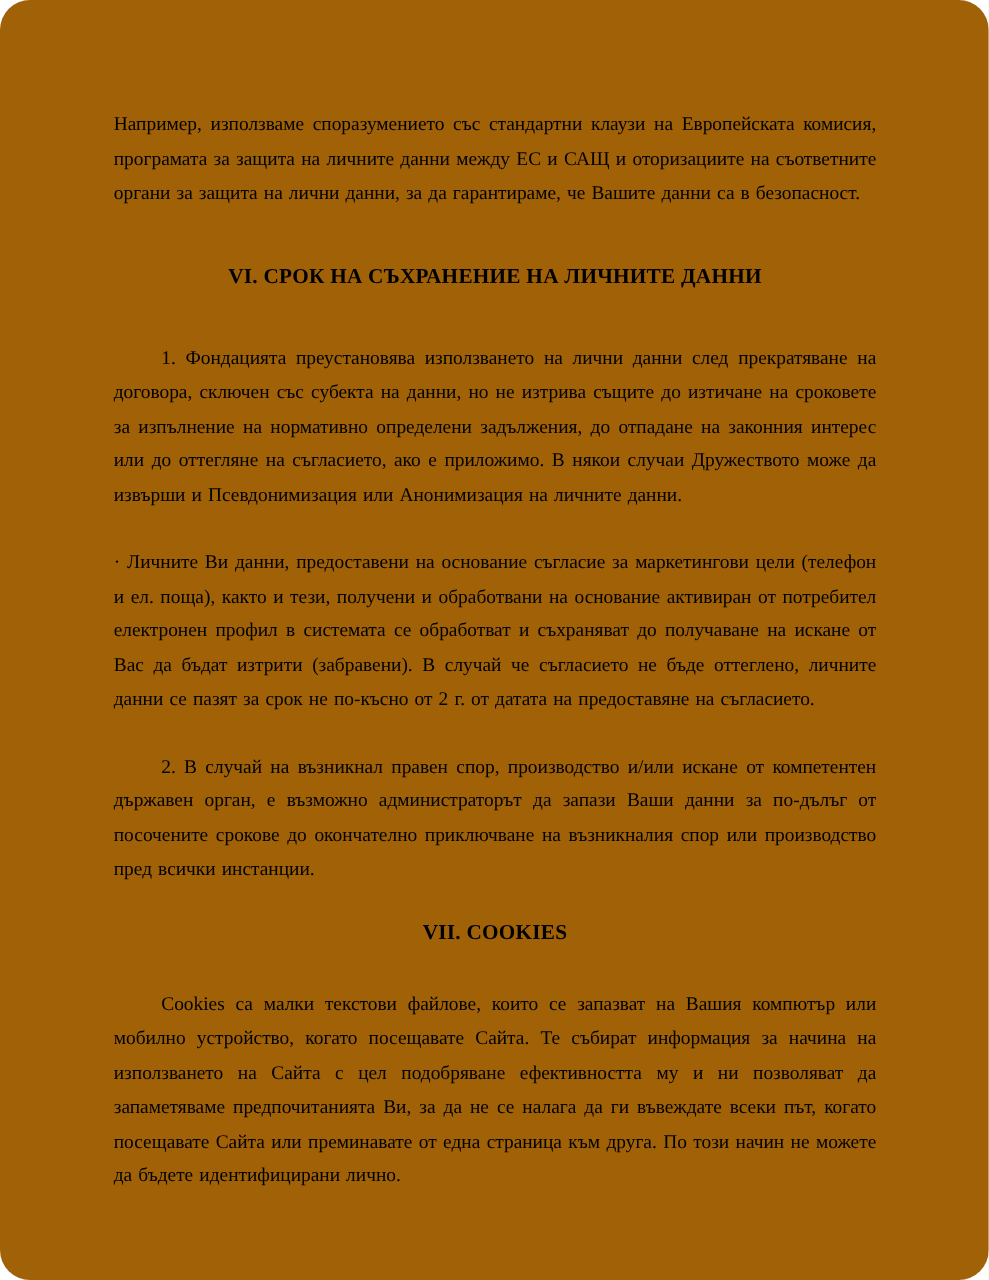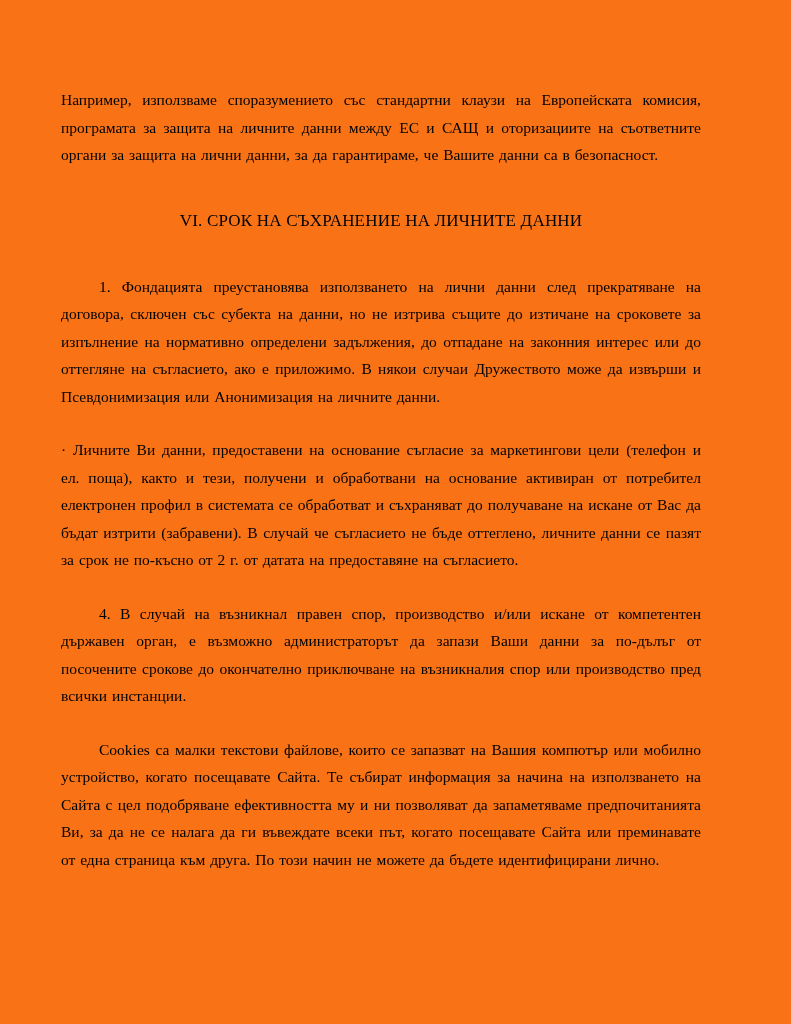--- a/index.html
+++ b/index.html
@@ -9,36 +9,37 @@
   body {
     width: 791px;
     height: 1024px;
     font-family: "Liberation Serif", "DejaVu Serif", serif;
     color: #000000;
     overflow: hidden;
   }
   .page {
     width: 791px;
     height: 1024px;
-    padding: 86px 90px 0 61px;
-    background: #f97316;
+    padding: 86px 90px 0 91px;
+    background: #a16207;
+    border-radius: 24px;
   }
   .para {
     font-size: 15.5px;
     line-height: 27.5px;
     text-align: justify;
     margin-bottom: 26px;
     word-spacing: 1px;
   }
   .para.first-indent {
     text-indent: 38px;
   }
   .section-heading {
     text-align: center;
-    font-weight: normal;
+    font-weight: bold;
     font-size: 17px;
     letter-spacing: 0.2px;
     margin-top: 42px;
     margin-bottom: 42px;
   }
   .section-heading.tight {
     margin-top: 14px;
     margin-bottom: 34px;
   }
 </style>
@@ -50,18 +51,19 @@
   <p class="para">Например, използваме споразумението със стандартни клаузи на Европейската комисия, програмата за защита на личните данни между ЕС и САЩ и оторизациите на съответните органи за защита на лични данни, за да гарантираме, че Вашите данни са в безопасност.</p>
 
   <h2 class="section-heading">VI. СРОК НА СЪХРАНЕНИЕ НА ЛИЧНИТЕ ДАННИ</h2>
 
   <p class="para first-indent">1. Фондацията преустановява използването на лични данни след прекратяване на договора, сключен със субекта на данни, но не изтрива същите до изтичане на сроковете за изпълнение на нормативно определени задължения, до отпадане на законния интерес или до оттегляне на съгласието, ако е приложимо. В някои случаи Дружеството може да извърши и Псевдонимизация или Анонимизация на личните данни.</p>
 
 
   <p class="para">· Личните Ви данни, предоставени на основание съгласие за маркетингови цели (телефон и ел. поща), както и тези, получени и обработвани на основание активиран от потребител електронен профил в системата се обработват и съхраняват до получаване на искане от Вас да бъдат изтрити (забравени). В случай че съгласието не бъде оттеглено, личните данни се пазят за срок не по-късно от 2 г. от датата на предоставяне на съгласието.</p>
 
 
-  <p class="para first-indent">4. В случай на възникнал правен спор, производство и/или искане от компетентен държавен орган, е възможно администраторът да запази Ваши данни за по-дълъг от посочените срокове до окончателно приключване на възникналия спор или производство пред всички инстанции.</p>
+  <p class="para first-indent">2. В случай на възникнал правен спор, производство и/или искане от компетентен държавен орган, е възможно администраторът да запази Ваши данни за по-дълъг от посочените срокове до окончателно приключване на възникналия спор или производство пред всички инстанции.</p>
 
+  <h2 class="section-heading tight">VII. COOKIES</h2>
 
   <p class="para first-indent">Cookies са малки текстови файлове, които се запазват на Вашия компютър или мобилно устройство, когато посещавате Сайта. Те събират информация за начина на използването на Сайта с цел подобряване ефективността му и ни позволяват да запаметяваме предпочитанията Ви, за да не се налага да ги въвеждате всеки път, когато посещавате Сайта или преминавате от една страница към друга. По този начин не можете да бъдете идентифицирани лично.</p>
 
 </div>
 
 </body></html>

